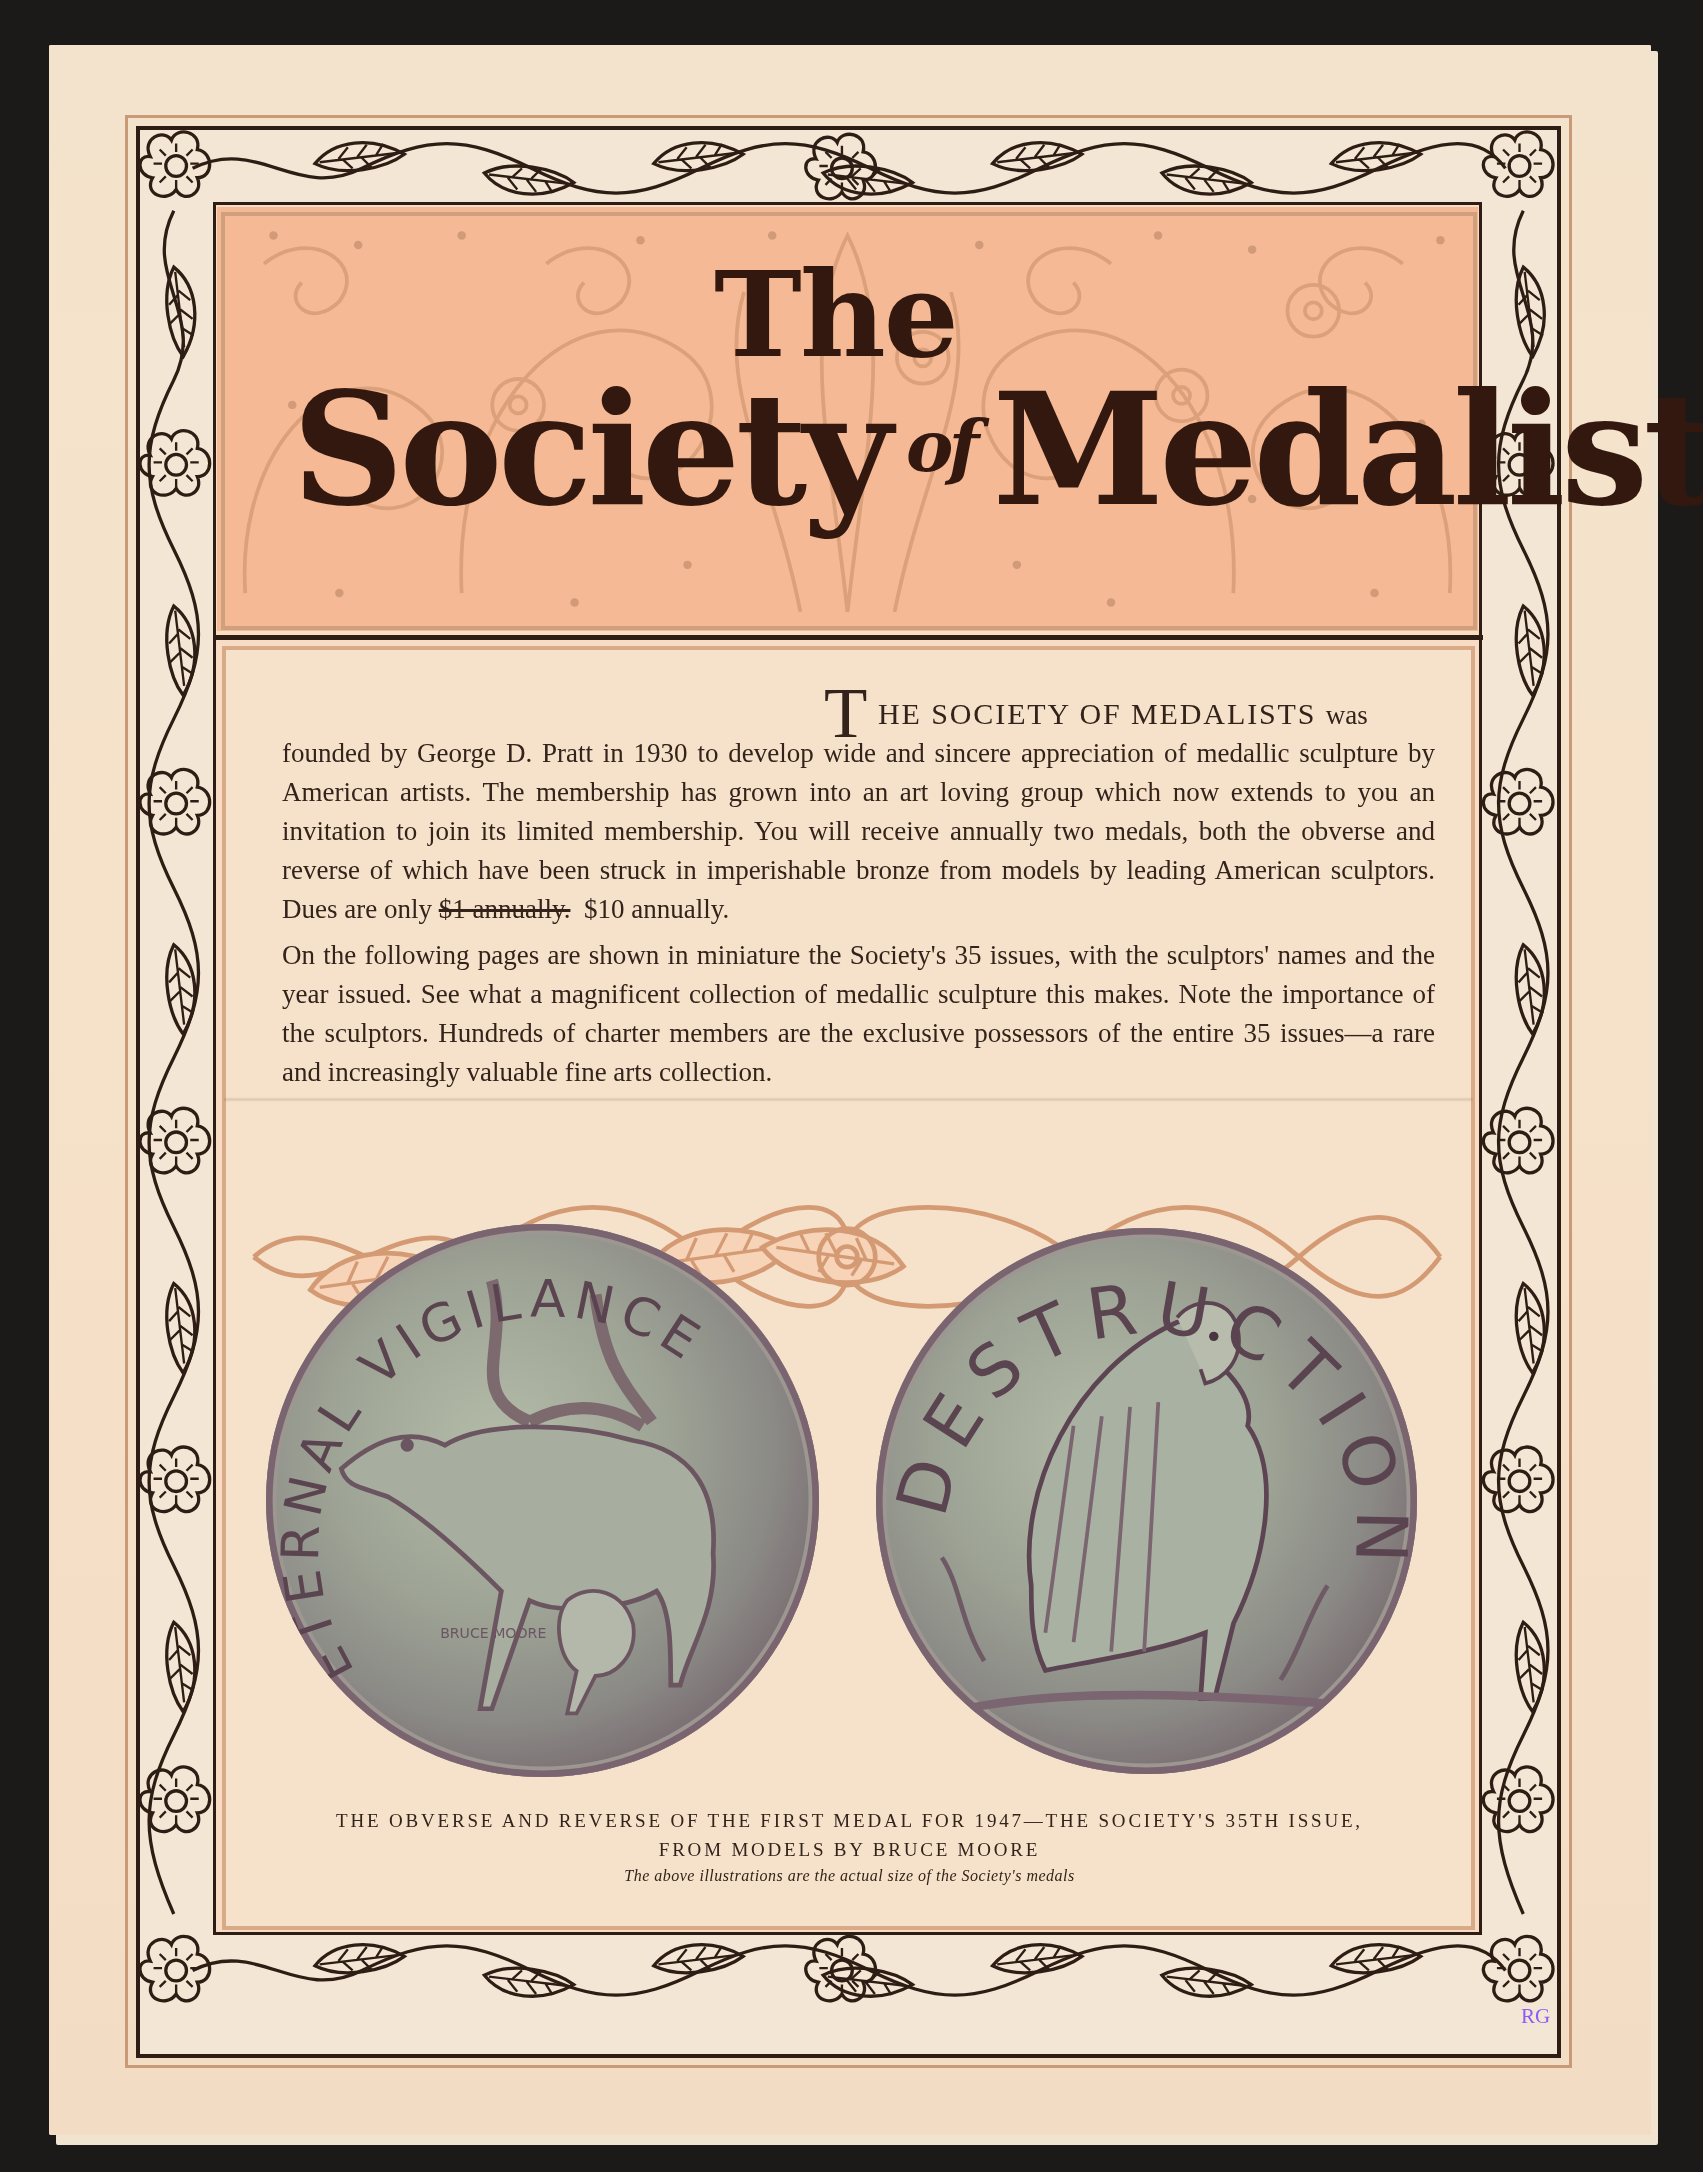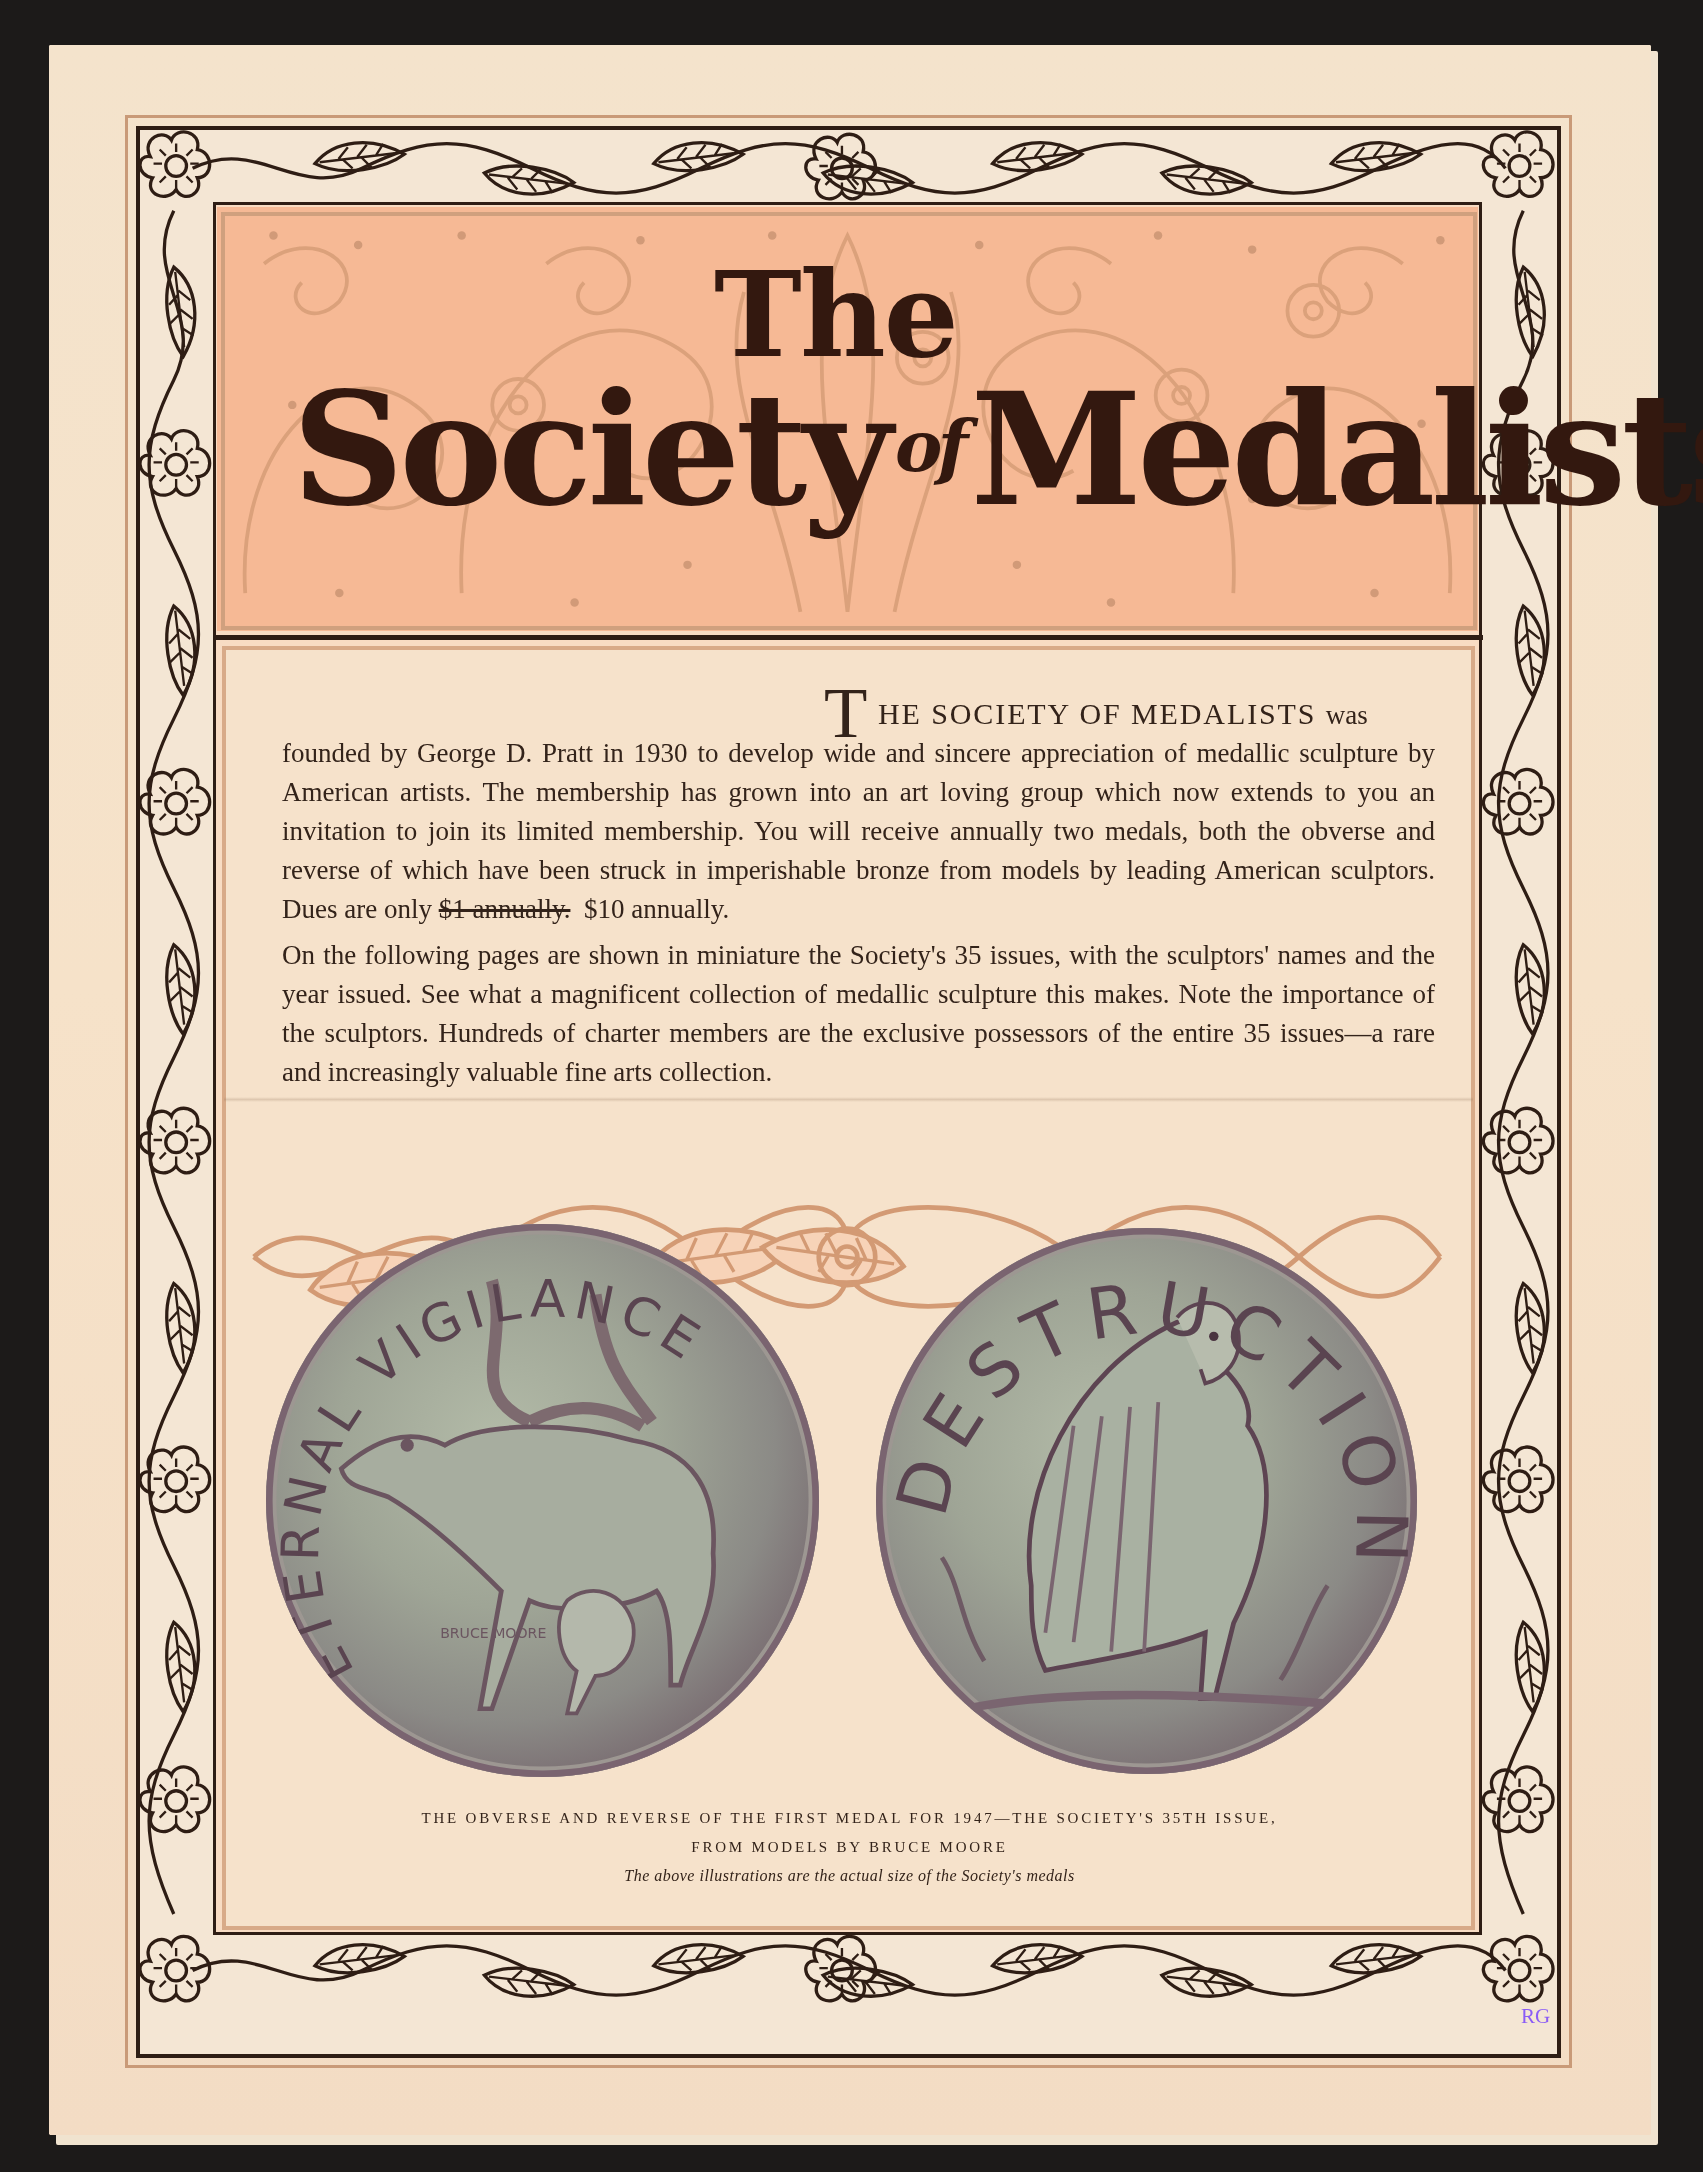--- a/index.html
+++ b/index.html
@@ -32,38 +32,38 @@
     overflow:hidden;
   }
   .banner-rule { left:221px; top:212px; width:1248px; height:410px; border:4.2px solid #d0a07e; }
   .banner-divider { left:213px; top:635px; width:1270px; height:4.7px; background:#2e1d14; }
   .textbox-rule { left:222px; top:646px; width:1245px; height:1276px; border:4.2px solid #d8aa88; background:#f6e2cb; }
   .ornament-svg, .border-svg { position:absolute; }
 
   .title { position:absolute; color:#33180f; font-family:"DejaVu Serif", serif; font-weight:bold; }
   .title-the { left:714px; top:245px; font-size:118px; letter-spacing:-1.9px; }
   .title-main { left:292px; top:358px; font-size:155px; letter-spacing:-4.7px; white-space:nowrap; }
-  .title-of { font-size:71px; font-style:italic; vertical-align:33px; margin:0 7px; }
+  .title-of { font-size:71px; font-style:italic; vertical-align:33px; margin:0 18px; }
 
   .dropcap { left:824px; top:678px; font-size:71px; line-height:1; }
   .lead-caps { left:878px; top:697px; font-size:30px; letter-spacing:1.9px; white-space:nowrap; }
   .body-para { left:282px; width:1153px; font-size:27px; line-height:39px; text-align:justify; }
   .p1 { top:734px; }
   .p2 { top:888px;margin-top:48px; }
   .strike { text-decoration:line-through; text-decoration-thickness:2.8px; }
 
   .medal {
     border-radius:50%;
     background:radial-gradient(circle at 42% 40%, #b3bba8 0%, #9fa596 35%, #8b8a86 60%, #6e5a64 85%, #5b4552 100%);
     box-shadow: inset 0 0 0 6.6px #7a6470, inset 0 0 0 10.4px #9d9792;
     overflow:hidden;
   }
   .medal-left { left:266px; top:1224px; width:553px; height:553px; }
   .medal-right { left:876px; top:1228px; width:541px; height:546px; }
-  .caption { left:226px; width:1247px; text-align:center; font-size:15px; letter-spacing:2.8px; }
+  .caption { left:226px; width:1247px; text-align:center; font-size:19px; letter-spacing:2.8px; }
   .cap1 { top:1810px; }
   .cap2 { top:1839px; }
   .cap3 { top:1867px; font-style:italic; font-size:16px; letter-spacing:0.5px; }
   .signature { left:1521px; top:2004px; font-family:Liberation Serif, serif; font-size:21px; color:#8b5cf6; }
 </style>
 </head>
 <body>
 
 <div class="abs paper-under"></div>
 <div class="abs paper"></div>

